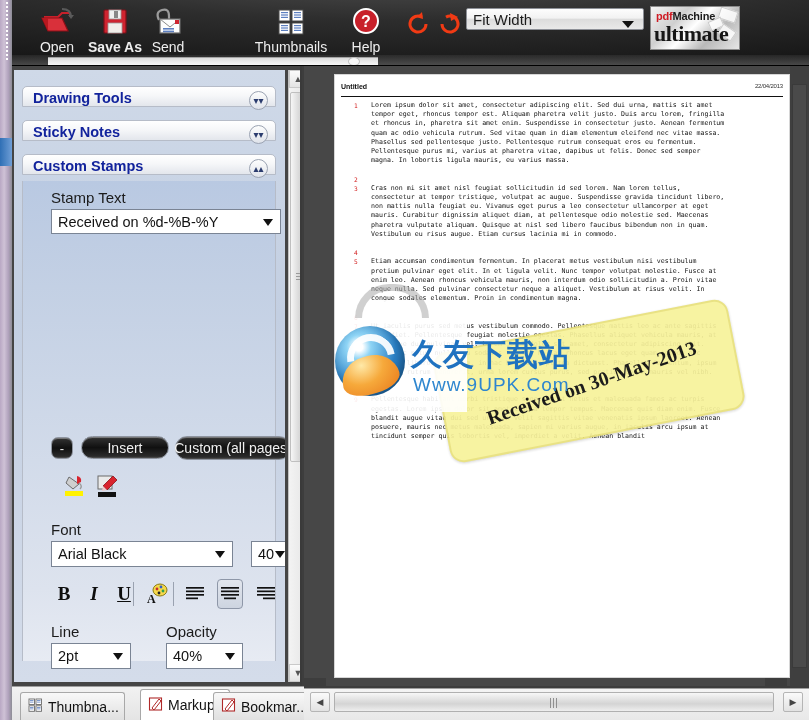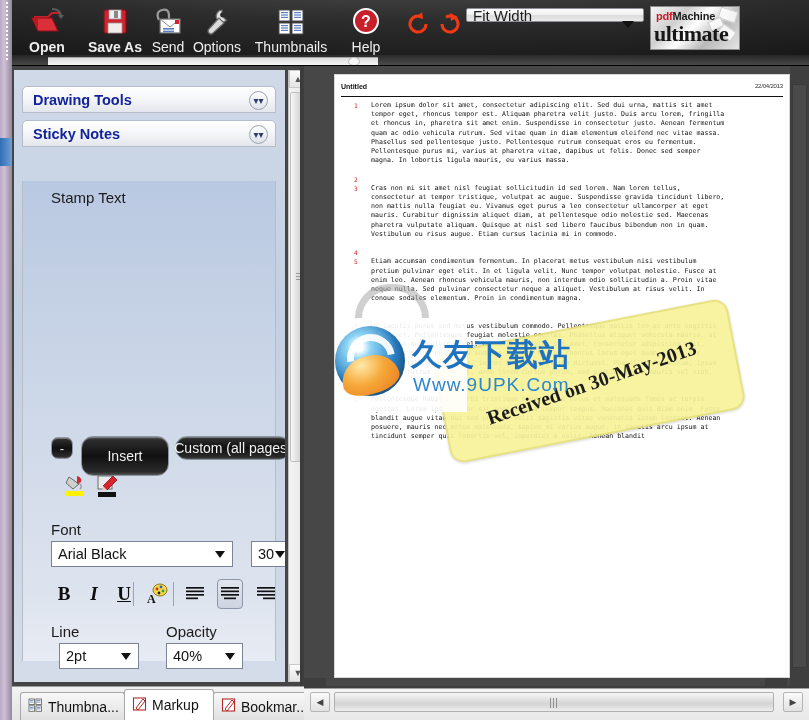--- a/index.html
+++ b/index.html
@@ -59,21 +59,21 @@
     background: linear-gradient(180deg,#d8d8d8,#f3f3f3);
     border-top:1px solid #9a9a9a;
   }
   #tb-scrollstrip .knob{
     position:absolute; right: 18px; top:-1px; width:12px; height:9px; border-radius:50%;
     background:#f7f7f7; border:1px solid #b4b4b4;
   }
 
   
   #zoom-combo {
-    position: absolute; left: 454px; top: 8px; width: 178px; height: 14px;
+    position: absolute; left: 454px; top: 8px; width: 178px; height: 22px;
     background: linear-gradient(180deg,#fdfdfd 0%, #f2f2f2 45%, #dcdcdc 52%, #e9e9e9 100%);
     border: 1px solid #8d9097;
     border-radius: 2px;
     display: flex; align-items: center;
     font-size: 15px; color: #1c1c1c; padding-left: 6px;
     cursor: default;
   }
   #zoom-combo .arrow {
     position: absolute; right: 9px; top: 12px;
     width: 0;height:0;border-left:6px solid transparent;border-right:6px solid transparent;
@@ -105,25 +105,25 @@
     background: #454545;
     border-right: 2px solid #3a3a3a;
     overflow: hidden;
   }
   #panel-inner {
     position:absolute; left:2px; top:4px; width: 271px; height: 612px;
     background: linear-gradient(180deg,#cfd9e8 0%, #c3cfe2 40%, #d4dcea 100%);
     overflow: hidden;
   }
   .accordion-hdr {
-    position: absolute; left: 8px; width: 254px; height: 27px;
+    position: absolute; left: 8px; width: 254px; height: 21px;
     background: linear-gradient(180deg,#ffffff 0%, #f6f7f9 45%, #e3e6ec 100%);
     border: 1px solid #b6bcc8;
     border-radius: 5px 5px 0 0;
-    display: flex; align-items: center;
+    display: flex; align-items: flex-end;
     cursor: default;
   }
   .accordion-hdr .t {
     font-size: 14.5px; font-weight: bold; color: #12239c; padding-left: 10px; white-space: nowrap;
   }
   .accordion-hdr .chev {
     position: absolute; right: 7px; top: 4px; width: 19px; height: 19px; border-radius: 50%;
     background: linear-gradient(180deg,#fdfdfd,#dfe3ea);
     border: 1px solid #9ba3b2;
     display:flex;align-items:center;justify-content:center;
@@ -164,21 +164,21 @@
     position: absolute;
     background: linear-gradient(180deg,#575757 0%, #2d2d2d 8%, #101010 50%, #2b2b2b 92%, #555 100%);
     border: 1px solid #8e949f;
     border-radius: 12px;
     color: #f0f0f0; font-size: 14px;
     display:flex;align-items:center;justify-content:center;
     cursor: default; white-space: nowrap;
     box-shadow: inset 0 1px 0 rgba(255,255,255,.25);
   }
   #btn-minus  { left: 28px; top: 256px; width: 22px; height: 22px; border-radius: 7px; font-size: 13px; }
-  #btn-insert { left: 58px; top: 255px; width: 88px; height: 40px; }
+  #btn-insert { left: 58px; top: 255px; width: 88px; height: 23px; }
   #btn-insert-all { left: 152px; top: 255px; width: 116px; height: 24px; }
 
   
   #mini-tools { position: absolute; left: 40px; top: 292px; width: 70px; height: 28px; }
   .mini { position: absolute; width: 28px; height: 26px; cursor: default; }
   #mini-fill { left: 0; }
   #mini-pen  { left: 33px; }
 
   #font-label   { left: 28px; top: 340px; }
   #font-combo   { left: 28px; top: 360px; width: 182px; height: 26px; }
@@ -190,21 +190,21 @@
     display:flex;align-items:center;justify-content:center;
     font-size: 19px; color: #0d0d0d; cursor: default;
   }
   .fmt-btn.sel {
     background: linear-gradient(180deg,#e2e6ee,#cdd4e0);
     border: 1px solid #8e97a8; border-radius: 4px;
   }
   .vsep { position:absolute; top:3px; width:1px; height:24px; background:#9aa2b0; }
 
   #line-label    { left: 28px; top: 442px; }
-  #line-combo    { left: 28px; top: 462px; width: 80px; height: 26px; margin-left: 8px; }
+  #line-combo    { left: 28px; top: 462px; width: 80px; height: 26px; }
   #opacity-label { left: 143px; top: 442px; }
   #opacity-combo { left: 143px; top: 462px; width: 77px; height: 26px; }
 
   
   #panel-sb {
     position:absolute; left: 276px; top: 4px; width: 18px; height: 612px;
     background: linear-gradient(90deg,#f3f3f3,#e6e6e6);
     border-left: 1px solid #c3c3c3;
   }
   .sb-arrow {
@@ -240,20 +240,21 @@
     font-size: 14px; color: #111;
     background: linear-gradient(180deg,#f8f8f8,#e0e0e0);
     border: 1px solid #a8a8a8; border-bottom: none;
     border-radius: 3px 3px 0 0;
     cursor: default; white-space: nowrap;
   }
   .btab.active {
     top: 2px; height: 31px;
     background: #ffffff;
     font-weight: normal;
+    margin-left: 16px;
   }
   #btab-thumbnails { left: 8px; width: 105px; }
   #btab-markup     { left: 112px; width: 90px; }
   #btab-bookmarks  { left: 201px; width: 98px; }
 
   
   #doc-area {
     position: absolute; left: 304px; top: 66px; width: 505px; height: 620px;
     background: #474747;
     overflow: hidden;
@@ -392,21 +393,21 @@
 
 <div id="app">
 
   <div id="left-edge-strip">
     <div class="dots"></div>
     <div class="blue"></div>
   </div>
 
   <div id="toolbar">
 
-    <div class="tb-item" style="left:8px;width:54px;font-weight:bold;">
+    <div class="tb-item" style="left:18px;width:54px;">
       <div class="glyph">
         <svg width="34" height="30" viewBox="0 0 34 30">
           <path d="M4 11 L18 11 L22 7 L30 7 L30 11" fill="none" stroke="#c8202a" stroke-width="2"></path>
           <path d="M2 12 L22 12 L28 25 L8 25 Z" fill="#d9303a" stroke="#8e0f17" stroke-width="1.2"></path>
           <path d="M2 12 L8 25 L8 12 Z" fill="#b8181f"></path>
           <path d="M22 3 q9 0 9 8" fill="none" stroke="#5a5a5a" stroke-width="2.2"></path>
           <path d="M28 9 l3 4 l3 -4 z" fill="#5a5a5a"></path>
         </svg>
       </div>
       <div class="lbl">Open</div>
@@ -431,30 +432,20 @@
           <rect x="8" y="13" width="20" height="14" fill="#fdfdfd" stroke="#6a6a6a" stroke-width="1.2"></rect>
           <path d="M8 13 L18 21 L28 13" fill="none" stroke="#8a8a8a" stroke-width="1"></path>
           <rect x="23" y="14" width="4" height="4" fill="#cf2430"></rect>
           <rect x="11" y="22" width="11" height="1.6" fill="#5c7fc0"></rect>
           <rect x="11" y="24.6" width="11" height="1.6" fill="#5c7fc0"></rect>
         </svg>
       </div>
       <div class="lbl">Send</div>
     </div>
 
-    <div class="tb-item" style="left:174px;width:62px;">
-      <div class="glyph">
-        <svg width="30" height="30" viewBox="0 0 30 30">
-          <path d="M20 4 a6 6 0 1 0 4.5 10.2 L24 14 l-4 -4 z" fill="#e2e2e2" stroke="#6d6d6d" stroke-width="1.2"></path>
-          <circle cx="20.5" cy="9" r="2.4" fill="#2b2b2b"></circle>
-          <path d="M17 12 L7 23 q-2 2 0 4 q2 2 4 0 L22 17 z" fill="#dcdcdc" stroke="#6d6d6d" stroke-width="1.2"></path>
-        </svg>
-      </div>
-      <div class="lbl">Options</div>
-    </div>
 
     <div class="tb-item" style="left:236px;width:86px;">
       <div class="glyph">
         <svg width="32" height="30" viewBox="0 0 32 30">
           <g fill="#fff" stroke="#4a4a4a" stroke-width="1">
             <rect x="4" y="4" width="11" height="11"></rect>
             <rect x="17" y="4" width="11" height="11"></rect>
             <rect x="4" y="17" width="11" height="11"></rect>
             <rect x="17" y="17" width="11" height="11"></rect>
           </g>
@@ -531,24 +522,32 @@
       <div class="accordion-hdr" id="hdr-drawing">
         <span class="t">Drawing Tools</span>
         <span class="chev">▾▾</span>
       </div>
 
       <div class="accordion-hdr" id="hdr-sticky">
         <span class="t">Sticky Notes</span>
         <span class="chev">▾▾</span>
       </div>
 
+      <div class="accordion-hdr" id="hdr-stamps">
+        <span class="t">Custom Stamps</span>
+        <span class="chev">▴▴</span>
+      </div>
 
       <div id="stamps-body">
 
         <div class="fld-label" id="stamp-text-label">Stamp Text</div>
+        <div class="combo" id="stamp-text-combo">
+          <span>Received on %d-%B-%Y</span>
+          <span class="arrow"></span>
+        </div>
 
         <div class="blkbtn" id="btn-minus">-</div>
         <div class="blkbtn" id="btn-insert">Insert</div>
         <div class="blkbtn" id="btn-insert-all">Custom (all pages)</div>
 
         <div id="mini-tools">
           <div class="mini" id="mini-fill">
             <svg width="28" height="26" viewBox="0 0 28 26">
               <path d="M6 4 L16 11 L10 16 L3 10 Z" fill="#cfcfcf" stroke="#6b6b6b" stroke-width="1"></path>
               <path d="M14 3 q5 1 4 6 l-4 2 z" fill="#d8242e"></path>
@@ -565,21 +564,21 @@
             </svg>
           </div>
         </div>
 
         <div class="fld-label" id="font-label">Font</div>
         <div class="combo" id="font-combo">
           <span>Arial Black</span>
           <span class="arrow"></span>
         </div>
         <div class="combo" id="size-combo">
-          <span>30</span>
+          <span>40</span>
           <span class="arrow"></span>
         </div>
 
         <div id="fmt-row">
           <div class="fmt-btn" style="left:0;font-family:'Liberation Serif',serif;font-weight:bold;">B</div>
           <div class="fmt-btn" style="left:30px;font-family:'Liberation Serif',serif;font-style:italic;font-weight:bold;">I</div>
           <div class="fmt-btn" style="left:60px;font-family:'Liberation Serif',serif;font-weight:bold;text-decoration:underline;">U</div>
           <div class="fmt-btn" style="left:93px;">
             <svg width="24" height="24" viewBox="0 0 24 24">
               <text x="2" y="21" font-size="12" font-weight="bold" fill="#111" font-family="Liberation Serif, serif">A</text>

